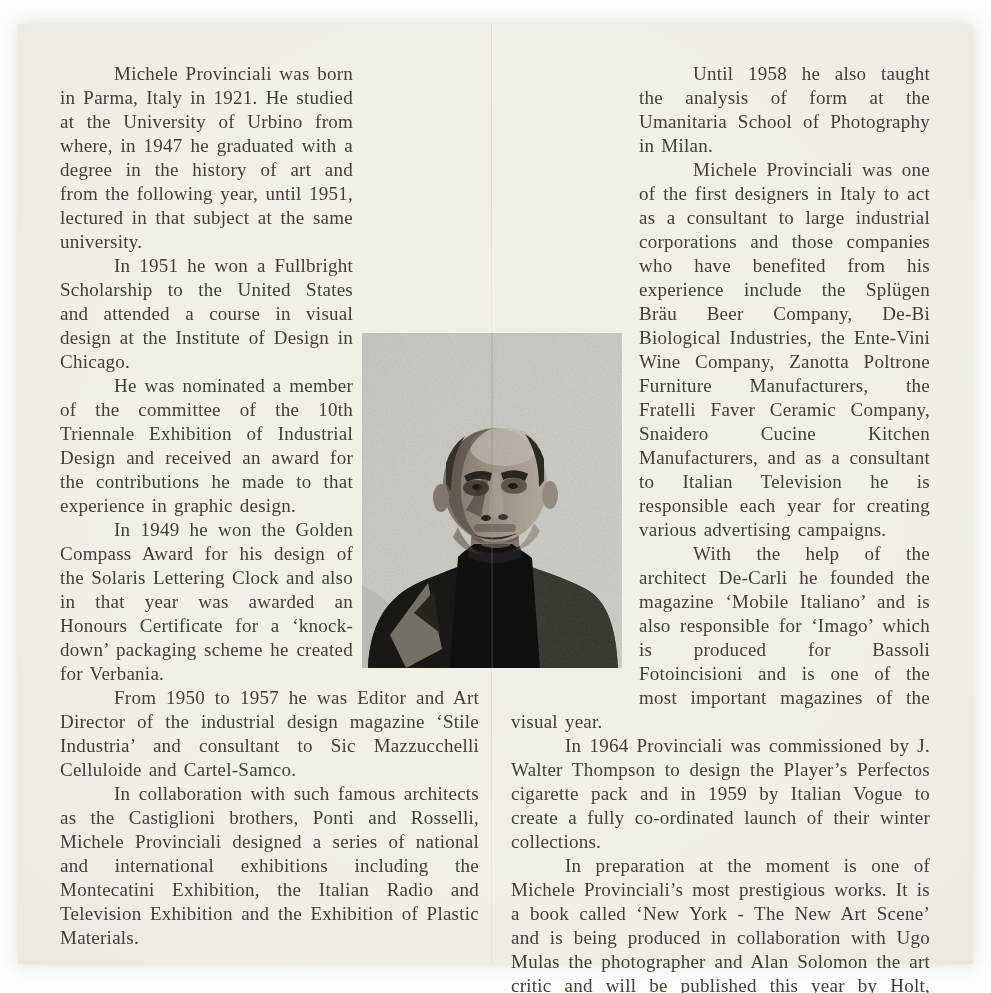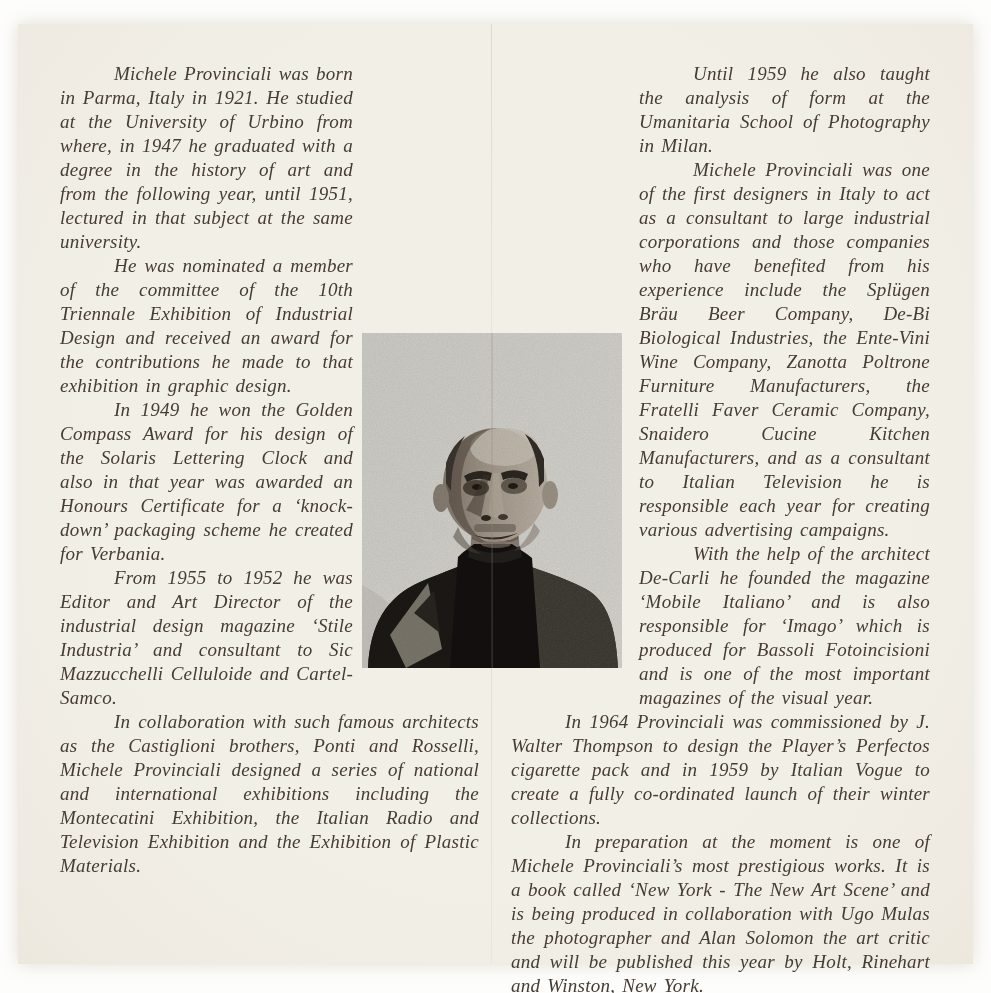--- a/index.html
+++ b/index.html
@@ -8,21 +8,20 @@
     width: 991px;
     height: 993px;
     background: #fdfdfb;
     overflow: hidden;
     font-family: "Liberation Serif", "DejaVu Serif", serif;
   }
   .stage {
     position: relative;
     width: 961px;
     height: 993px;
-    font-style: italic;
   }
   .paper {
     position: absolute;
     left: 18px;
     top: 24px;
     width: 955px;
     height: 940px;
     background:
       radial-gradient(ellipse at 50% 45%, #f2efe7 60%, #efebe2 88%, #ece8de 100%);
     box-shadow: 0 0 16px rgba(190,183,168,0.45);
@@ -79,29 +78,30 @@
 <body>
 
 <div class="stage">
 
   <div class="paper"></div>
   <div class="fold"></div>
 
   <div class="col col-left">
     <div class="wrap-spacer-left"></div>
     <p>Michele Provinciali was born in Parma, Italy in 1921. He studied at the University of Urbino from where, in 1947 he graduated with a degree in the history of art and from the following year, until 1951, lectured in that subject at the same university.</p>
-    <p>He was nominated a member of the committee of the 10th Triennale Exhibition of Industrial Design and received an award for the contributions he made to that exhibition in graphic design.</p>
+    <p>In 1951 he won a Fullbright Scholarship to the United States and attended a course in visual design at the Institute of Design in Chicago.</p>
+    <p>He was nominated a member of the committee of the 10th Triennale Exhibition of Industrial Design and received an award for the contributions he made to that experience in graphic design.</p>
     <p>In 1949 he won the Golden Compass Award for his design of the Solaris Lettering Clock and also in that year was awarded an Honours Certificate for a ‘knock-down’ packaging scheme he created for Verbania.</p>
-    <p>From 1955 to 1952 he was Editor and Art Director of the industrial design magazine ‘Stile Industria’ and consultant to Sic Mazzucchelli Celluloide and Cartel-Samco.</p>
+    <p>From 1950 to 1957 he was Editor and Art Director of the industrial design magazine ‘Stile Industria’ and consultant to Sic Mazzucchelli Celluloide and Cartel-Samco.</p>
     <p>In collaboration with such famous architects as the Castiglioni brothers, Ponti and Rosselli, Michele Provinciali designed a series of national and international exhibitions including the Montecatini Exhibition, the Italian Radio and Television Exhibition and the Exhibition of Plastic Materials.</p>
   </div>
 
   <div class="col col-right">
     <div class="wrap-spacer-right"></div>
-    <p>Until 1959 he also taught the analysis of form at the Umanitaria School of Photography in Milan.</p>
+    <p>Until 1958 he also taught the analysis of form at the Umanitaria School of Photography in Milan.</p>
     <p>Michele Provinciali was one of the first designers in Italy to act as a consultant to large industrial corporations and those companies who have benefited from his experience include the Splügen Bräu Beer Company, De-Bi Biological Industries, the Ente-Vini Wine Company, Zanotta Poltrone Furniture Manufacturers, the Fratelli Faver Ceramic Company, Snaidero Cucine Kitchen Manufacturers, and as a consultant to Italian Television he is responsible each year for creating various advertising campaigns.</p>
     <p>With the help of the architect De-Carli he founded the magazine ‘Mobile Italiano’ and is also responsible for ‘Imago’ which is produced for Bassoli Fotoincisioni and is one of the most important magazines of the visual year.</p>
     <p>In 1964 Provinciali was commissioned by J. Walter Thompson to design the Player’s Perfectos cigarette pack and in 1959 by Italian Vogue to create a fully co-ordinated launch of their winter collections.</p>
     <p>In preparation at the moment is one of Michele Provinciali’s most prestigious works. It is a book called ‘New York - The New Art Scene’ and is being produced in collaboration with Ugo Mulas the photographer and Alan Solomon the art critic and will be published this year by Holt, Rinehart and Winston, New York.</p>
   </div>
 
   <div class="photo" title="Black-and-white portrait photograph of Michele Provinciali: a bald man with deep-set shadowed eyes, wearing a dark turtleneck sweater and a grey tweed jacket against a light grey background, with a vertical page fold crease running through the centre of the image">
     <svg viewBox="0 0 260 335" xmlns="http://www.w3.org/2000/svg">
       <defs>
         <linearGradient id="face" x1="0" y1="0" x2="1" y2="0">

